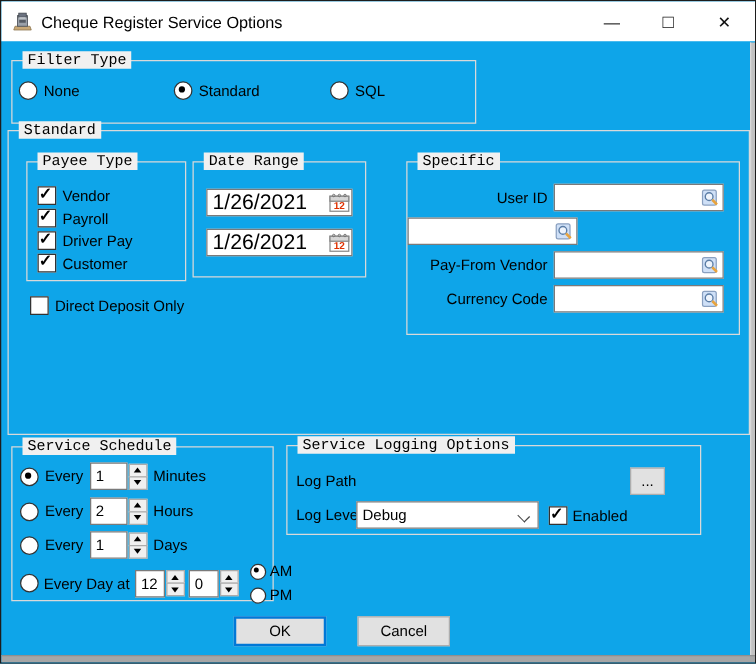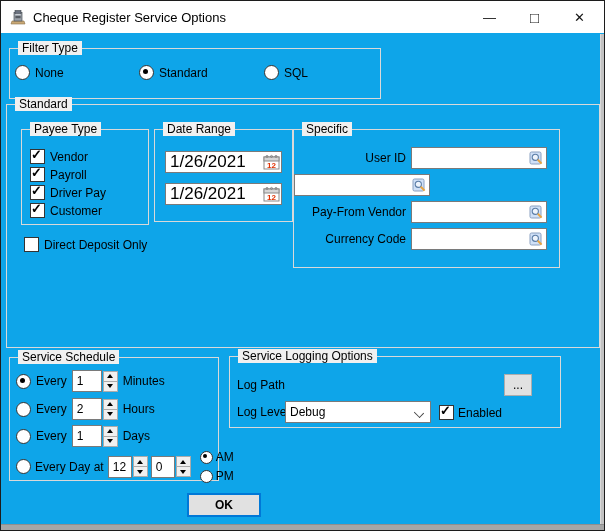--- a/index.html
+++ b/index.html
@@ -10,21 +10,21 @@
   .frame-right{position:absolute;top:33px;bottom:5px;right:0;width:3px;background:#c2c2c2;border-left:1px solid #d9d9d9;}
   
   .titlebar{position:absolute;left:0;top:0;right:0;height:32px;background:#ffffff;display:flex;align-items:center;}
   .app-icon{width:16px;height:16px;margin-left:9px;display:inline-flex;}
   .title-text{margin-left:7px;font-size:13px;}
   .win-controls{position:absolute;right:2px;top:0;height:32px;display:flex;}
   .win-btn{width:45px;height:32px;display:flex;align-items:center;justify-content:center;font-size:13px;color:#111;}
   .win-btn.max span{font-size:15px;line-height:1;}
   
   .group{position:absolute;border:1px solid #d9d9d9;background:transparent;}
-  .group-label{position:absolute;top:-8px;left:8px;background:#f0f0f0;padding:0 4px;white-space:nowrap;}
+  .group-label{position:absolute;top:-8px;left:8px;background:#f0f0f0;padding:0 4px;white-space:nowrap;font-family:Liberation Mono, monospace;}
   
   .radio{position:relative;width:13px;height:13px;border:1px solid #333;border-radius:50%;background:#fff;flex:0 0 auto;}
   .radio.on::after{content:"";position:absolute;left:3px;top:3px;width:5px;height:5px;border-radius:50%;background:#000;}
   .checkbox{position:relative;width:13px;height:13px;border:1px solid #333;background:#fff;flex:0 0 auto;}
   .checkbox.on::after{content:"\2713";position:absolute;left:0px;top:-3px;font-size:13px;font-weight:bold;color:#000;}
   .ctl-row{display:flex;align-items:center;gap:5px;white-space:nowrap;}
   
   .tbox{border:1px solid #7a7a7a;background:#fff;height:22px;display:flex;align-items:center;box-sizing:border-box;}
   .tbox input{border:none;outline:none;background:transparent;flex:1;height:18px;font-family:"Liberation Sans",sans-serif;font-size:17px;padding:0 0 0 4px;min-width:0;}
   .icon-btn{width:18px;height:16px;display:flex;align-items:center;justify-content:center;flex:0 0 auto;margin-right:1px;}
@@ -142,21 +142,21 @@
           <rect x="1" y="3" width="15" height="4" fill="#d6d6d6" stroke="#8a8a8a"></rect>
           <circle cx="4" cy="2.4" r="1" fill="none" stroke="#777" stroke-width="0.8"></circle>
           <circle cx="8.5" cy="2.4" r="1" fill="none" stroke="#777" stroke-width="0.8"></circle>
           <circle cx="13" cy="2.4" r="1" fill="none" stroke="#777" stroke-width="0.8"></circle>
           <text x="8.5" y="13.5" font-size="8" font-weight="bold" fill="#e03000" text-anchor="middle" font-family="Liberation Sans, sans-serif">12</text>
         </svg>
       </span>
     </div>
   </div>
 
-  <div class="group" style="left:292px;top:128px;width:265px;height:137px;">
+  <div class="group" style="left:324px;top:128px;width:265px;height:137px;">
     <span class="group-label">Specific</span>
 
     <div class="spec-row" style="left:0;top:17px;">
       <span class="spec-label">User ID</span>
       <div class="tbox" style="width:136px;">
         <input value="" style="">
         <span class="icon-btn">
           <svg viewBox="0 0 15 15" width="15" height="15">
             <rect x="1" y="1" width="11" height="12" rx="1.5" fill="#cfe0f7" stroke="#8aa0c0"></rect>
             <circle cx="6.3" cy="6.3" r="3.1" fill="#eef4fc" stroke="#5b7da6" stroke-width="1.1"></circle>
@@ -307,19 +307,22 @@
     <div class="combo" style="position:absolute;left:55px;top:44px;width:146px;">
       <span>Debug</span>
       <span class="chev"></span>
     </div>
     <label class="ctl-row" style="position:absolute;left:209px;top:48px;gap:4px;">
       <span class="checkbox on"></span>
       <span>Enabled</span>
     </label>
   </div>
 
-  <div class="btn default" style="left:186px;top:492px;width:74px;font-weight:bold;">
+  <div class="btn default" style="left:186px;top:492px;width:74px;">
     <span>OK</span>
+  </div>
+  <div class="btn" style="left:285px;top:492px;width:74px;">
+    <span>Cancel</span>
   </div>
 
   <div class="frame-right"></div>
   <div class="frame-bottom"></div>
 </div>
 
 </body></html>

